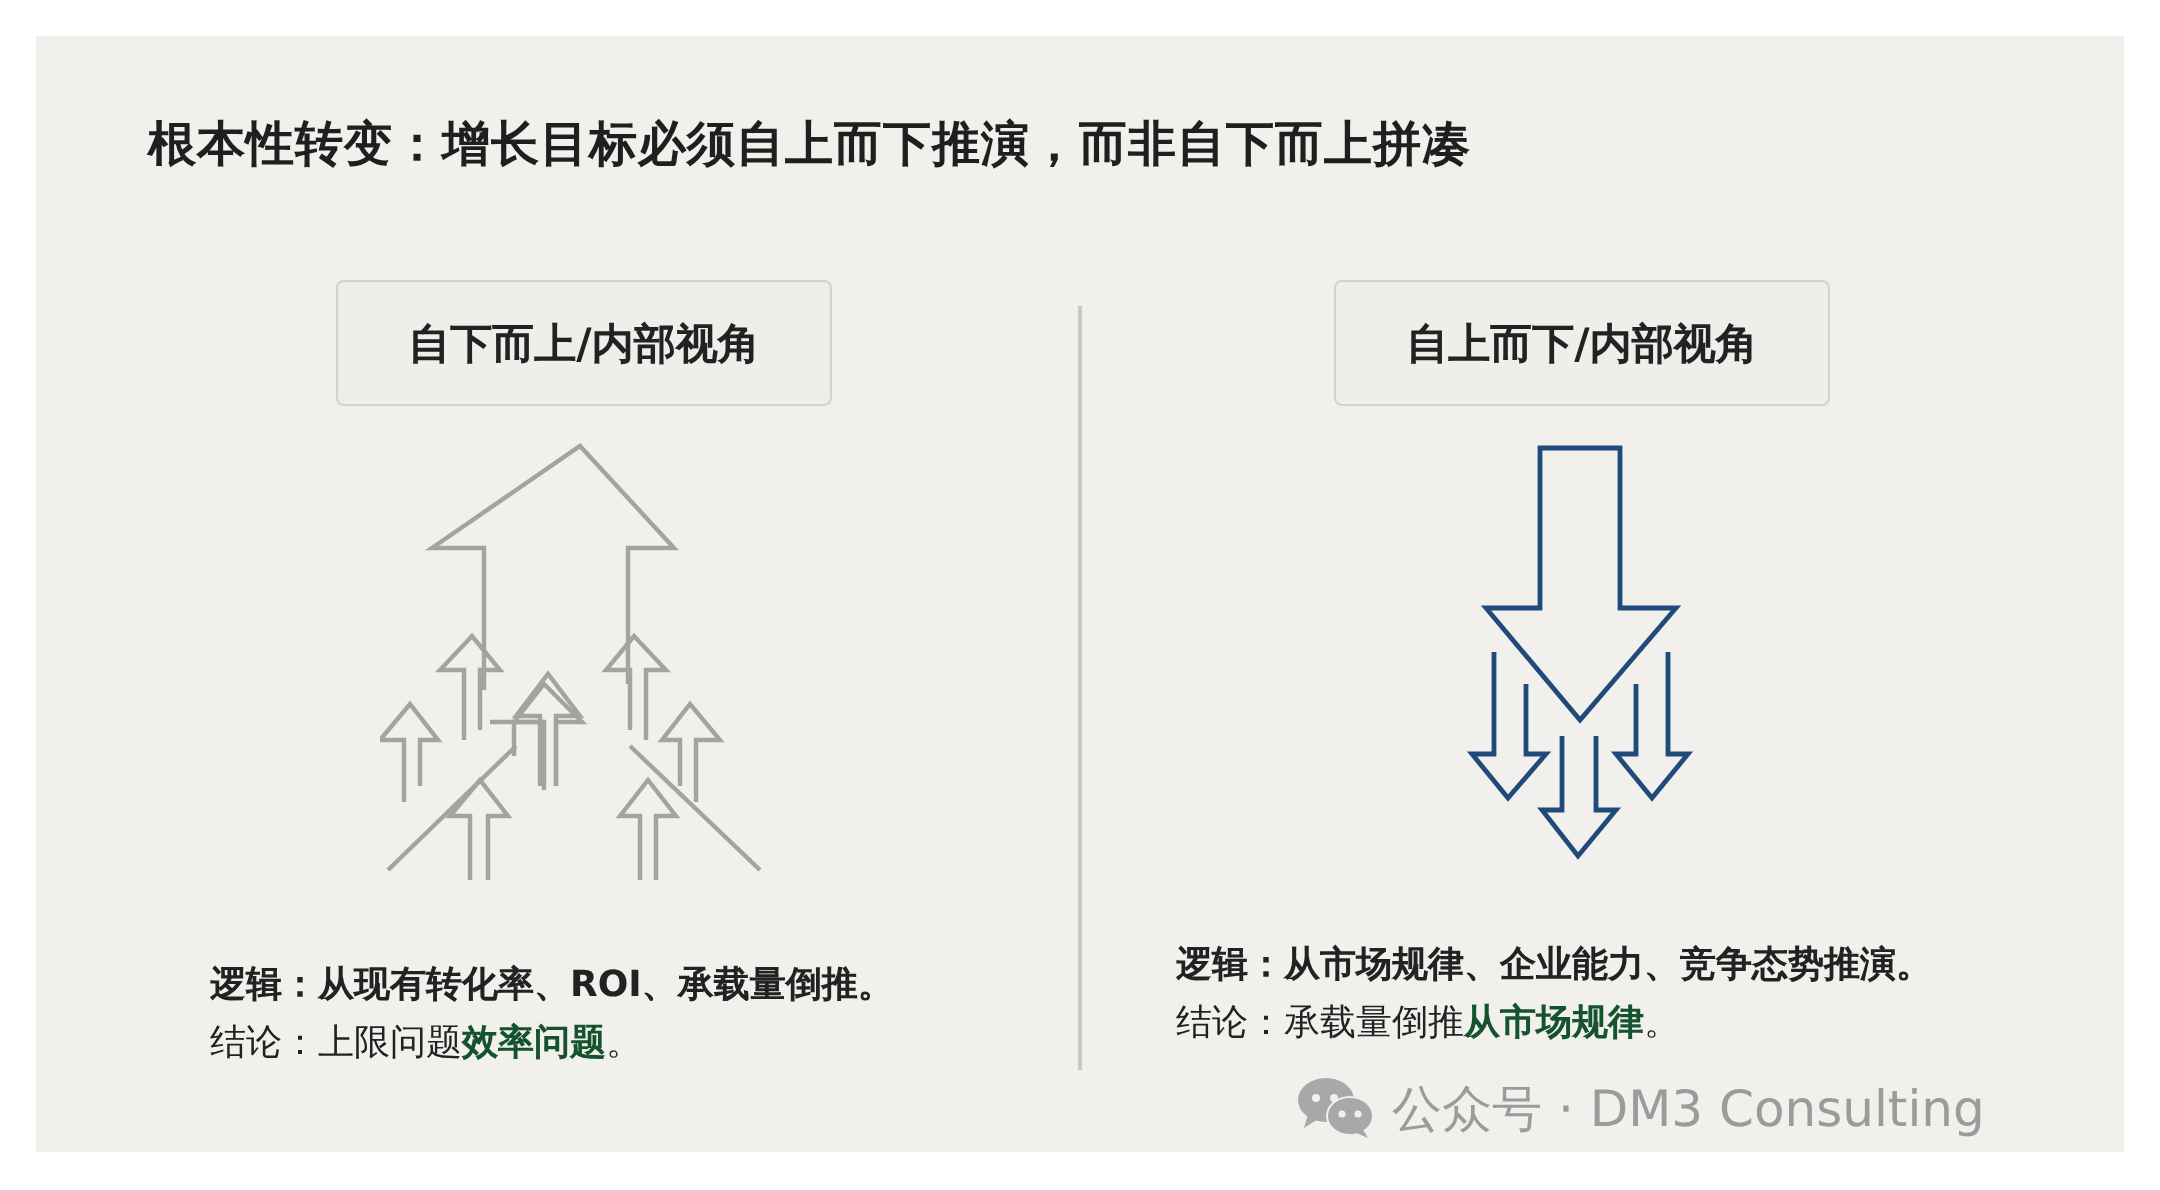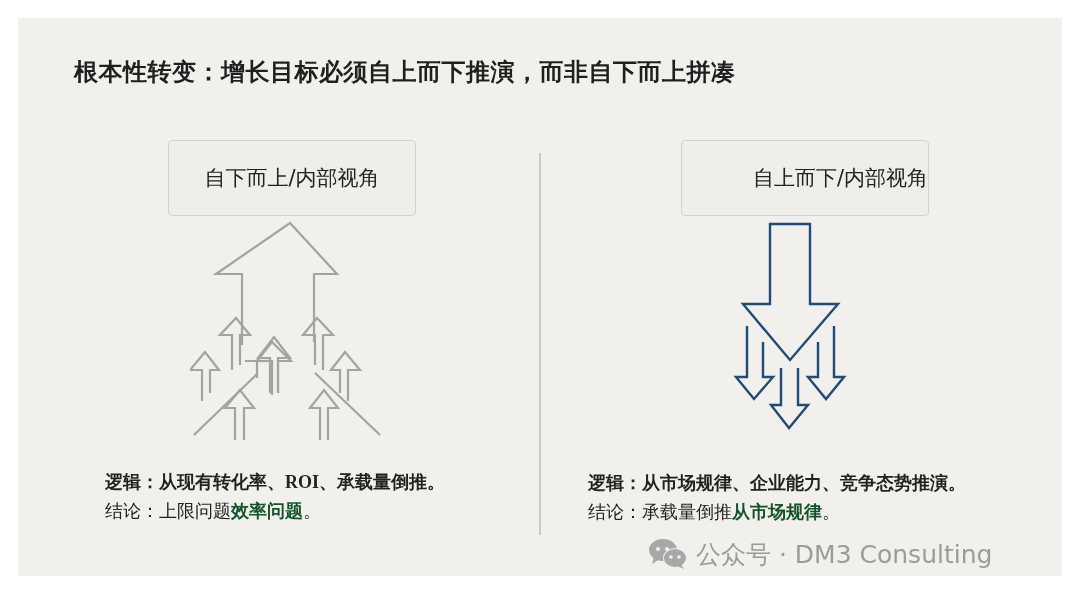--- a/index.html
+++ b/index.html
@@ -11,24 +11,24 @@
   .slide {
     position: absolute; left: 18px; top: 18px; width: 1044px; height: 558px;
     background: #f1f0ec;
   }
   .title {
     position: absolute; left: 56px; top: 38px;
     font-size: 24px; font-weight: bold; color: #1f1f1f; letter-spacing: 0.5px;
     white-space: nowrap;
   }
   .label-box {
-    position: absolute; top: 122px; width: 248px; height: 76px;
+    position: absolute; top: 122px; width: 248px; height: 63px;
     border: 1.5px solid #d3d2ce; border-radius: 4px; background: #efeeea;
     display: flex; align-items: center; justify-content: center;
-    font-size: 21px; font-weight: normal; color: #222;
+    font-size: 21px; font-weight: bold; color: #222;
     box-sizing: border-box;
   }
   .divider {
     position: absolute; left: 521px; top: 135px; width: 2px; height: 382px;
     background: #c9c8c4;
   }
   .icon { position: absolute; }
   .textblock { position: absolute; font-size: 18px; color: #222; line-height: 29px; white-space: nowrap; }
   .textblock .logic { font-weight: bold; }
   .textblock .hl { color: #14532d; font-weight: bold; }
@@ -67,28 +67,28 @@
     <polyline points="150,178 150,155 141,155 155,137 170,155 158,155 158,186"></polyline>
 
     <polyline points="45,225 45,193 35,193 50,175 64,193 54,193 54,225"></polyline>
 
     <polyline points="130,225 130,193 120,193 134,175 148,193 138,193 138,225"></polyline>
 
     <line x1="4" y1="220" x2="68" y2="158"></line>
     <line x1="125" y1="158" x2="190" y2="220"></line>
   </svg>
 
-  <div class="textblock" style="left:87px; top:450px;font-family:Liberation Serif, serif;">
+  <div class="textblock" style="left:87px; top:460px;">
     <div class="logic">逻辑：从现有转化率、ROI、承载量倒推。</div>
     <div><span>结论：上限问题</span><span class="hl">效率问题</span><span>。</span></div>
   </div>
 
   <div class="divider"></div>
 
-  <div class="label-box" style="left:663px;justify-content:flex-end;">
+  <div class="label-box" style="left:649px;">
     <span>自上而下/内部视角</span>
   </div>
 
   <svg class="icon" style="left:702px; top:197px;" width="140" height="225" viewBox="0 0 140 225" fill="none" stroke="#1f4a7a" stroke-width="2.4" stroke-linejoin="miter">
 
     <polygon points="50,9 90,9 90,89 118,89 70,145 23,89 50,89"></polygon>
 
     <polyline points="27,111 27,162 16,162 34,184 53,162 43,162 43,127"></polyline>
 
     <polyline points="61,153 61,190 51,190 69,213 88,190 78,190 78,153"></polyline>

